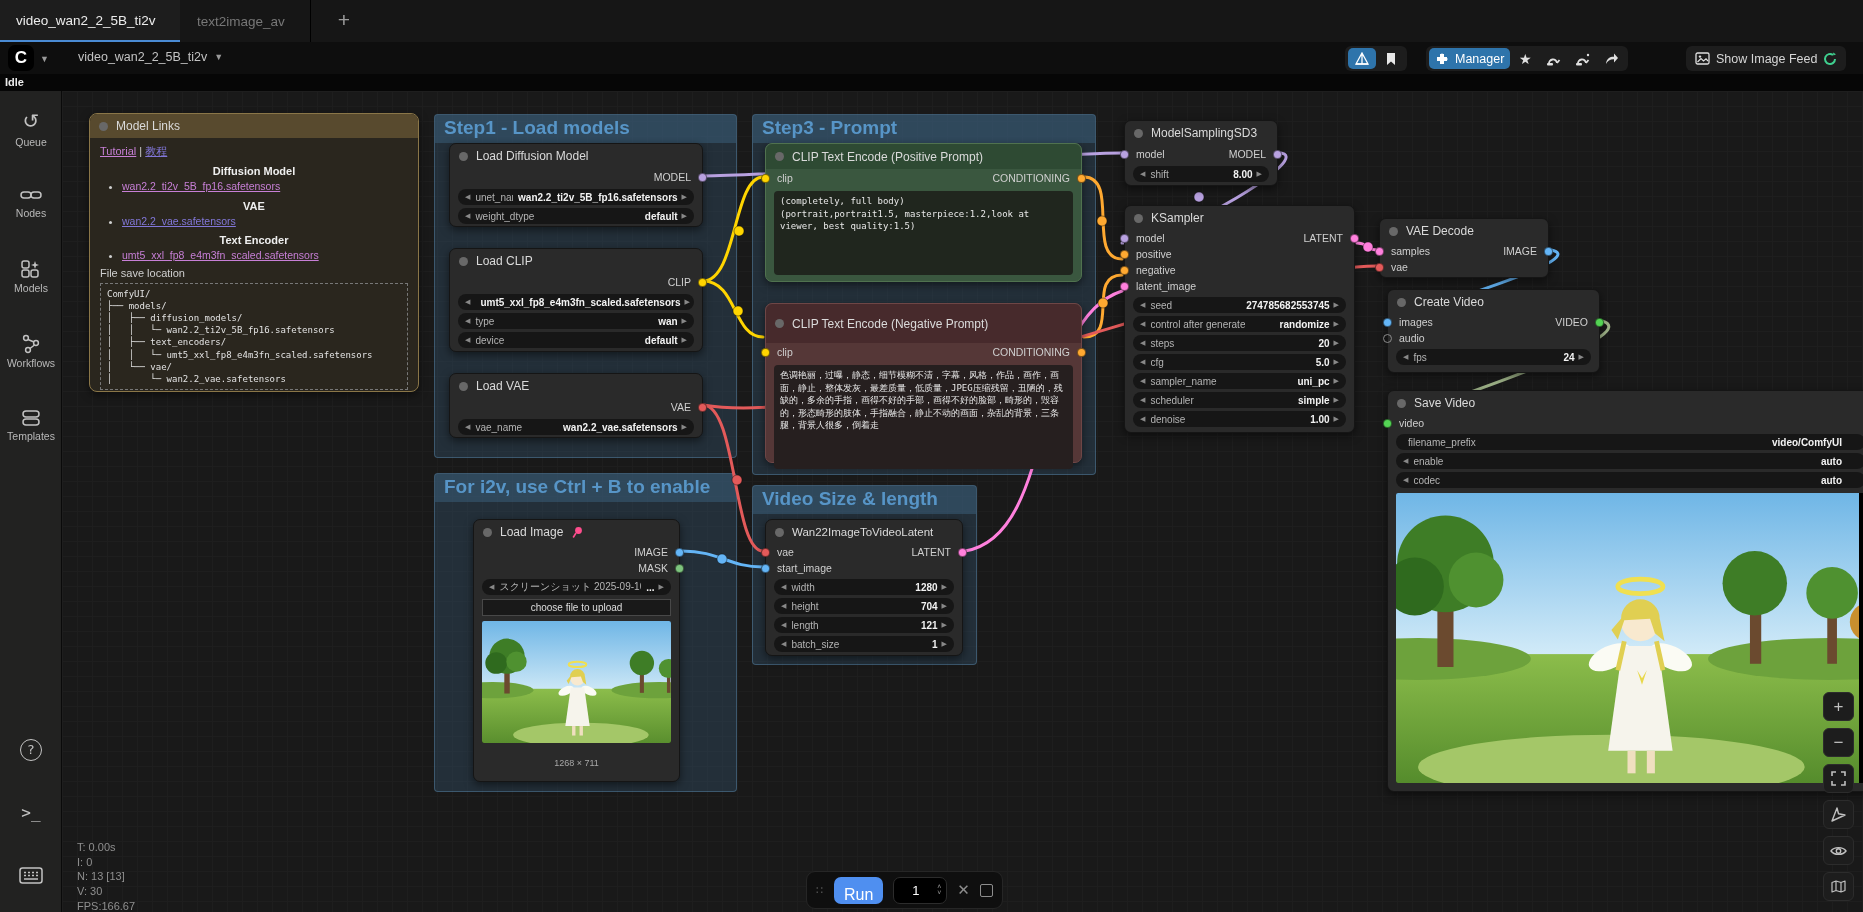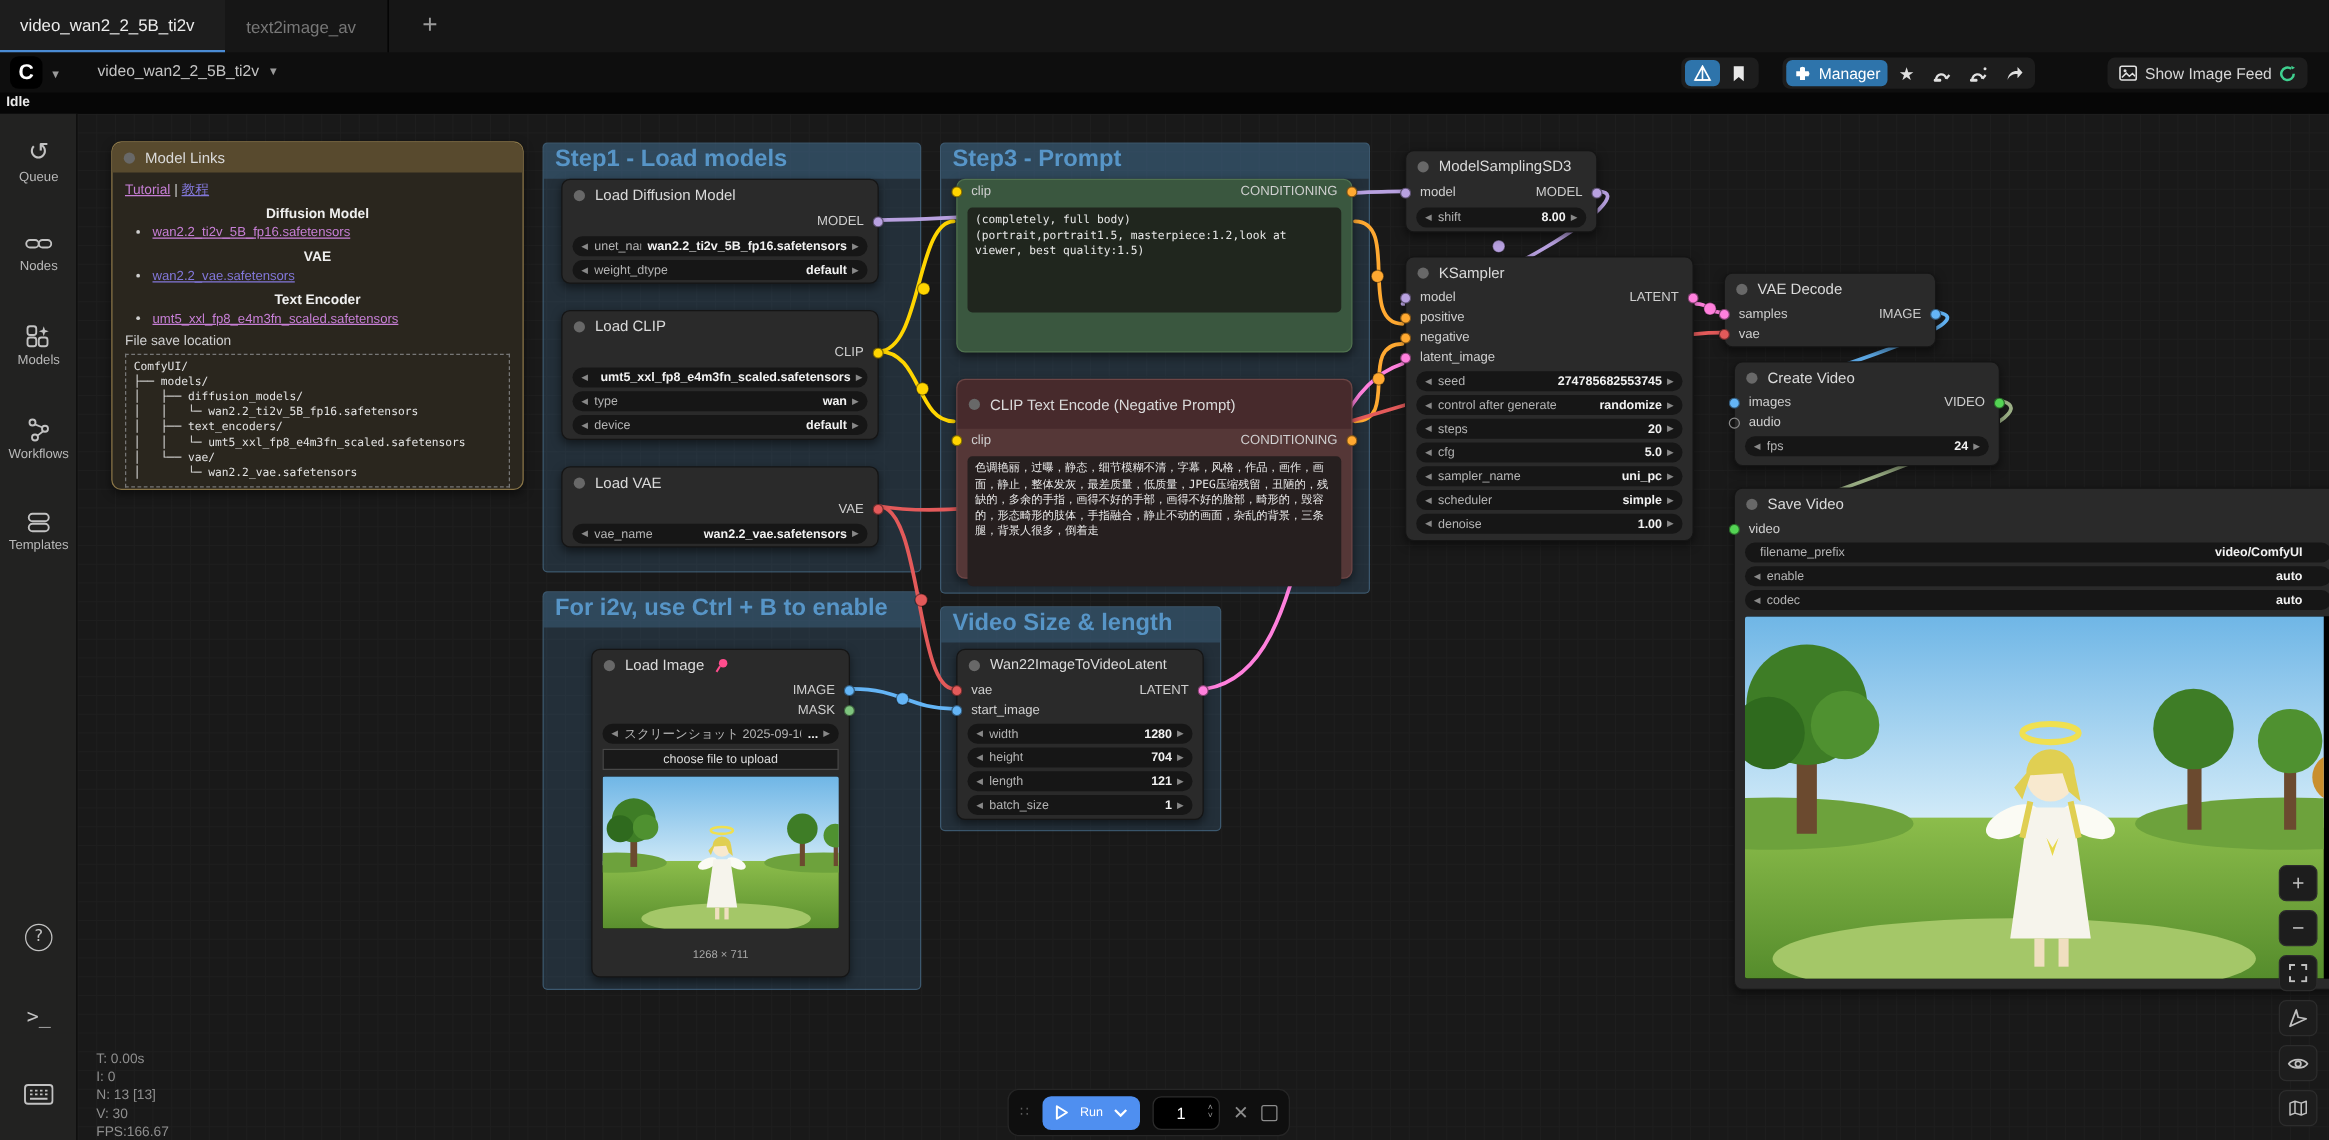--- a/index.html
+++ b/index.html
@@ -87,21 +87,21 @@
   #note ul { margin:0 0 2px 22px; }
   #note li { font-size:10.5px; line-height:1.3; }
   #note .tree { margin-top:4px; border:1px dashed #777; padding:4px 6px; font-family:"DejaVu Sans Mono", monospace;
     font-size:9px; line-height:1.35; color:#e2e2e2; white-space:pre; }
 
   
   #stats { position:absolute; left:77px; top:840px; font-size:11px; color:#8f8f8f; line-height:1.33; z-index:4; }
   #runbar { position:absolute; left:806px; top:871px; height:38px; background:#0f0f0f; border:1px solid #262626;
     border-radius:9px; display:flex; align-items:center; padding:0 9px; gap:10px; z-index:15; }
   #drag-dots { color:#5c5c5c; font-size:11px; letter-spacing:1px; line-height:5px; }
-  #run-btn { background:#4f8ff0; border-radius:7px; height:27px; display:flex; align-items:center; padding:0 10px; gap:9px; color:#fff; font-size:10px; }
+  #run-btn { background:#4f8ff0; border-radius:7px; height:27px; display:flex; align-items:center; padding:0 10px; gap:9px; color:#fff; font-size:16px;flex-direction:column; }
   #run-count { background:#000; border:1px solid #2c2c2c; border-radius:7px; height:27px; width:54px; display:flex; align-items:center; }
   #run-count .num { flex:1; text-align:center; color:#fff; font-size:13px; }
   #run-count .steppers { display:flex; flex-direction:column; font-size:7px; color:#9a9a9a; padding-right:5px; line-height:6px; }
   .rb-icon { color:#8d8d8d; font-size:15px; }
   #stop-sq { width:13px; height:13px; border:1.7px solid #8d8d8d; border-radius:2px; }
 
   #nav-tools { position:absolute; left:1823px; top:692px; width:34px; z-index:15; display:flex; flex-direction:column; gap:7px; }
   .nav-btn { width:31px; height:29px; background:#1d1d1d; border:1px solid #2c2c2c; border-radius:6px;
     color:#c0c0c0; display:flex; align-items:center; justify-content:center; font-size:17px; }
 
@@ -252,20 +252,24 @@
     </div>
   <div class="wrow">
       <span class="arr">◀</span>
     <span class="wname">vae_name</span>
     <span class="wval">wan2.2_vae.safetensors</span>
       <span class="arr">▶</span>
     </div>
 </div>
 
 <div class="node green" style="left:765px; top:143px; width:317px; height:139px;">
+  <div class="ntitle" style="height:25px;">
+      <span class="ndot"></span>
+    <span>CLIP Text Encode (Positive Prompt)</span>
+    </div>
   <div class="prow h18">
     <span class="pdot l" style="background:#ffd500;"></span>
     <span>clip</span>
     <span class="pname-r">CONDITIONING</span>
     <span class="pdot r" style="background:#ffa931;"></span>
     </div>
   <div class="ptext" style="height:84px;">(completely, full body)
 (portrait,portrait1.5, masterpiece:1.2,look at viewer, best quality:1.5)</div>
 </div>
 

